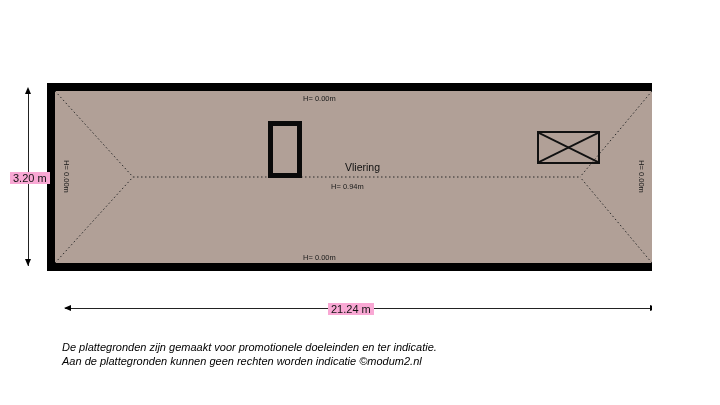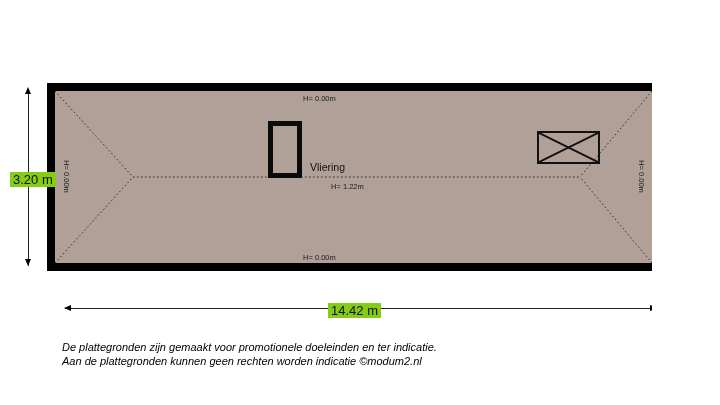--- a/index.html
+++ b/index.html
@@ -12,38 +12,38 @@
   .roof-svg{position:absolute;left:0;top:0;width:597px;height:172px;display:block;}
 
   .chimney{position:absolute;left:213px;top:30px;width:24px;height:47px;
            border:5px solid #0a0a0a;background:transparent;}
   .roofwin{position:absolute;left:482px;top:40px;width:63px;height:33px;box-sizing:border-box;
            border:2px solid #111;}
   .roofwin svg{position:absolute;left:0;top:0;width:100%;height:100%;display:block;}
 
   .lbl{position:absolute;font-size:7.5px;line-height:9px;color:#1a1a1a;white-space:nowrap;}
   .room-name{position:absolute;font-size:10.5px;color:#111;white-space:nowrap;
-             left:255px;top:70px;width:70px;text-align:left;}
+             left:255px;top:70px;width:70px;text-align:right;}
   .h-top{left:248px;top:3px;}
   .h-ridge{left:276px;top:91px;}
   .h-bottom{left:248px;top:162px;}
   .rot{width:40px;text-align:center;transform:rotate(90deg);}
   .h-left{left:-9px;top:81px;}
   .h-right{left:566px;top:81px;}
 
   
   .dim-line{position:absolute;background:#222;}
   .dim-v{left:28px;top:67px;width:1px;height:176px;}
   .dim-h{left:65px;top:285px;width:591px;height:1px;}
   .arrow{position:absolute;width:0;height:0;}
   .arr-up{left:24.5px;top:64px;border-left:3.5px solid transparent;border-right:3.5px solid transparent;border-bottom:7px solid #000;}
   .arr-down{left:24.5px;top:236px;border-left:3.5px solid transparent;border-right:3.5px solid transparent;border-top:7px solid #000;}
   .arr-left{left:64px;top:281.5px;border-top:3.5px solid transparent;border-bottom:3.5px solid transparent;border-right:7px solid #000;}
   .arr-right{left:650px;top:281.5px;border-top:3.5px solid transparent;border-bottom:3.5px solid transparent;border-left:7px solid #000;}
-  .dim-label{position:absolute;font-size:13px;color:#111;background:#84cc16;
+  .dim-label{position:absolute;font-size:11px;color:#111;background:#f9a8d4;
              padding:0 3px;white-space:nowrap;}
   .dim-label-v{left:10px;top:149px;}
   .dim-label-h{left:328px;top:280px;}
 
   
   .compass{position:absolute;left:668px;top:235px;width:50px;height:108px;}
   .compass svg{display:block;width:50px;height:108px;}
   .compass text{font-family:"Liberation Sans",sans-serif;font-weight:bold;}
 
   
@@ -70,38 +70,38 @@
 
     <div class="roofwin">
       <svg viewBox="0 0 59 29" preserveAspectRatio="none">
         <line x1="0" y1="0" x2="59" y2="29" stroke="#111" stroke-width="2"></line>
         <line x1="0" y1="29" x2="59" y2="0" stroke="#111" stroke-width="2"></line>
       </svg>
     </div>
 
     <div class="lbl h-top">H= 0.00m</div>
     <div class="room-name">Vliering</div>
-    <div class="lbl h-ridge">H= 1.22m</div>
+    <div class="lbl h-ridge">H= 0.94m</div>
     <div class="lbl h-bottom">H= 0.00m</div>
     <div class="lbl rot h-left">H= 0.00m</div>
     <div class="lbl rot h-right">H= 0.00m</div>
   </div>
 
   <div>
     <div class="dim-line dim-v"></div>
     <div class="arrow arr-up"></div>
     <div class="arrow arr-down"></div>
     <div class="dim-label dim-label-v">3.20 m</div>
   </div>
 
   <div>
     <div class="dim-line dim-h"></div>
     <div class="arrow arr-left"></div>
     <div class="arrow arr-right"></div>
-    <div class="dim-label dim-label-h">14.42 m</div>
+    <div class="dim-label dim-label-h">21.24 m</div>
   </div>
 
   <div class="compass">
     <svg viewBox="0 0 50 108">
       <line x1="31" y1="3" x2="24" y2="40" stroke="#111" stroke-width="1.2"></line>
       <polygon points="12,46 21,30 24,41 27,30 36,46 24,37" fill="#0a0a0a"></polygon>
       <line x1="7" y1="57" x2="12" y2="57" stroke="#111" stroke-width="1"></line>
       <line x1="36" y1="57" x2="41" y2="57" stroke="#111" stroke-width="1"></line>
       <circle cx="24" cy="57" r="12" fill="#ffffff" stroke="#0a0a0a" stroke-width="1.6"></circle>
       <circle cx="24" cy="57" r="9" fill="none" stroke="#0a0a0a" stroke-width="0.8"></circle>

